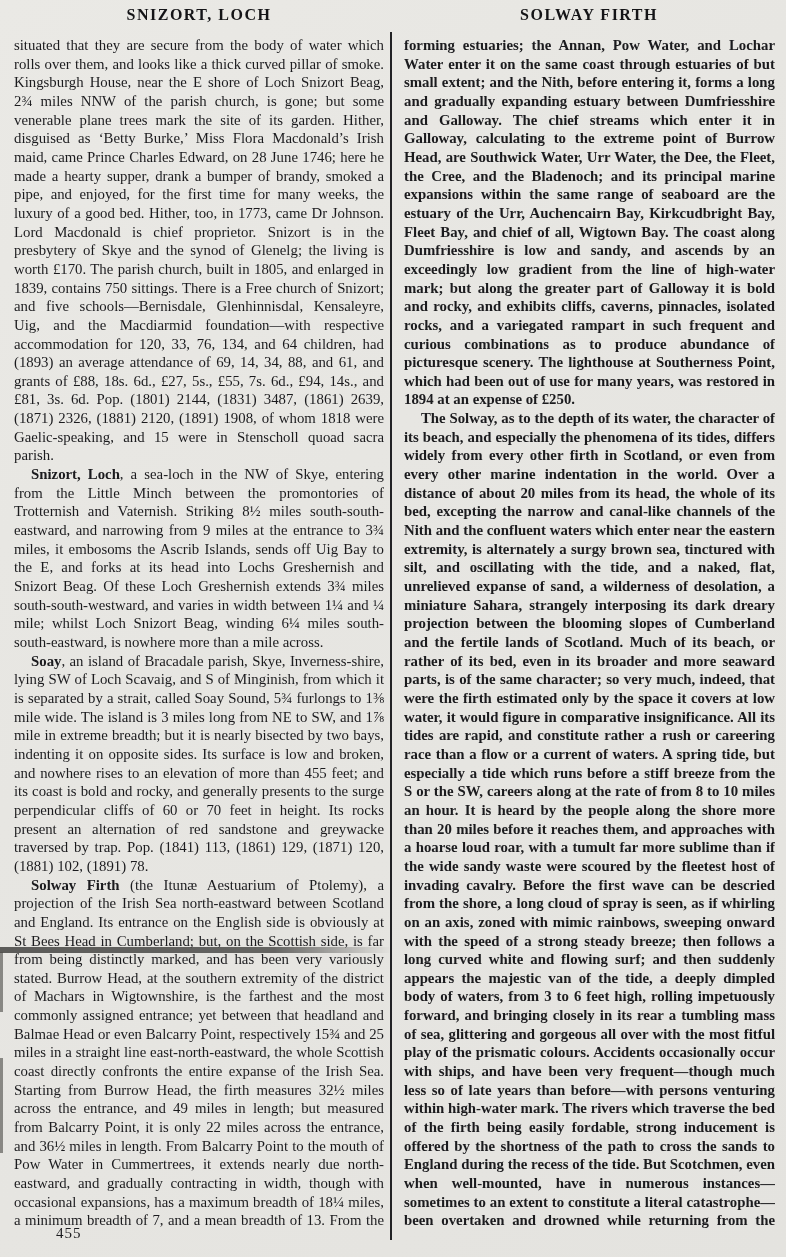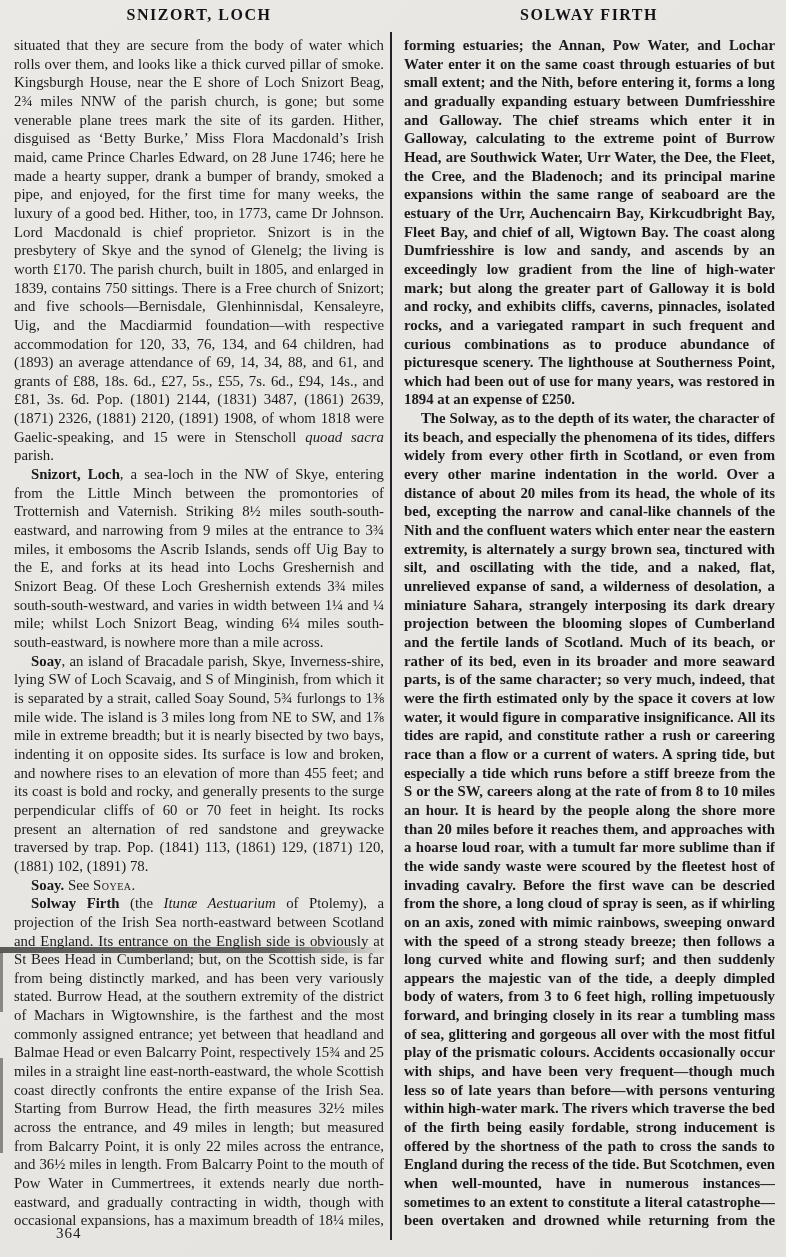--- a/index.html
+++ b/index.html
@@ -42,21 +42,21 @@
     line-height: 18.65px;
     text-align: justify;
     hyphens: auto;
     -webkit-hyphens: auto;
   }
   .col-left  { left: 14px;  width: 370px; }
   .col-right { left: 404px; width: 371px; font-weight: bold; }
   .para { margin: 0; }
   .para.indent { text-indent: 17px; }
   .seg-bold { font-weight: bold; }
-  .seg-italic { font-style: italic; }
+  .seg-italic { }
   .seg-smallcaps { font-variant: small-caps; letter-spacing: 0.5px; }
   .page-number {
     position: absolute;
     left: 56px; top: 1225px;
     font-size: 15px;
     letter-spacing: 1px;
     color: #1b1b1e;
   }
   .scan-shadow-bottom {
     position: absolute;
@@ -84,28 +84,27 @@
   <div class="head head-left">SNIZORT, LOCH</div>
 
   <div class="head head-right">SOLWAY FIRTH</div>
 
   <div class="divider"></div>
 
   <div class="col col-left">
       <p class="para"><span class="seg-plain">situated that they are secure from the body of water which rolls over them, and looks like a thick curved pillar of smoke.  Kingsburgh House, near the E shore of Loch Snizort Beag, 2¾ miles NNW of the parish church, is gone; but some venerable plane trees mark the site of its garden.  Hither, disguised as ‘Betty Burke,’ Miss Flora Macdonald’s Irish maid, came Prince Charles Edward, on 28 June 1746; here he made a hearty supper, drank a bumper of brandy, smoked a pipe, and enjoyed, for the first time for many weeks, the luxury of a good bed.  Hither, too, in 1773, came Dr Johnson.  Lord Macdonald is chief proprietor.  Snizort is in the presbytery of Skye and the synod of Glenelg; the living is worth £170.  The parish church, built in 1805, and enlarged in 1839, contains 750 sittings.  There is a Free church of Snizort; and five schools—Bernisdale, Glenhinnisdal, Kensaleyre, Uig, and the Macdiarmid foundation—with respective accommodation for 120, 33, 76, 134, and 64 children, had (1893) an average attendance of 69, 14, 34, 88, and 61, and grants of £88, 18s. 6d., £27, 5s., £55, 7s. 6d., £94, 14s., and £81, 3s. 6d.  Pop. (1801) 2144, (1831) 3487, (1861) 2639, (1871) 2326, (1881) 2120, (1891) 1908, of whom 1818 were Gaelic-speaking, and 15 were in Stenscholl </span><span class="seg-italic">quoad sacra</span><span class="seg-plain"> parish.</span></p>
       <p class="para indent"><span class="seg-bold">Snizort, Loch</span><span class="seg-plain">, a sea-loch in the NW of Skye, entering from the Little Minch between the promontories of Trotternish and Vaternish.  Striking 8½ miles south-south-eastward, and narrowing from 9 miles at the entrance to 3¾ miles, it embosoms the Ascrib Islands, sends off Uig Bay to the E, and forks at its head into Lochs Greshernish and Snizort Beag.  Of these Loch Greshernish extends 3¾ miles south-south-westward, and varies in width between 1¼ and ¼ mile; whilst Loch Snizort Beag, winding 6¼ miles south-south-eastward, is nowhere more than a mile across.</span></p>
       <p class="para indent"><span class="seg-bold">Soay</span><span class="seg-plain">, an island of Bracadale parish, Skye, Inverness-shire, lying SW of Loch Scavaig, and S of Minginish, from which it is separated by a strait, called Soay Sound, 5¾ furlongs to 1⅜ mile wide.  The island is 3 miles long from NE to SW, and 1⅞ mile in extreme breadth; but it is nearly bisected by two bays, indenting it on opposite sides.  Its surface is low and broken, and nowhere rises to an elevation of more than 455 feet; and its coast is bold and rocky, and generally presents to the surge perpendicular cliffs of 60 or 70 feet in height.  Its rocks present an alternation of red sandstone and greywacke traversed by trap.  Pop. (1841) 113, (1861) 129, (1871) 120, (1881) 102, (1891) 78.</span></p>
-      <p class="para indent"><span class="seg-bold">Soay.</span><span class="seg-plain">  See </span><span class="seg-smallcaps">Soyea</span><span class="seg-plain">.</span></p>
       <p class="para indent"><span class="seg-bold">Solway Firth</span><span class="seg-plain"> (the </span><span class="seg-italic">Itunæ Aestuarium</span><span class="seg-plain"> of Ptolemy), a projection of the Irish Sea north-eastward between Scotland and England.  Its entrance on the English side is obviously at St Bees Head in Cumberland; but, on the Scottish side, is far from being distinctly marked, and has been very variously stated.  Burrow Head, at the southern extremity of the district of Machars in Wigtownshire, is the farthest and the most commonly assigned entrance; yet between that headland and Balmae Head or even Balcarry Point, respectively 15¾ and 25 miles in a straight line east-north-eastward, the whole Scottish coast directly confronts the entire expanse of the Irish Sea.  Starting from Burrow Head, the firth measures 32½ miles across the entrance, and 49 miles in length; but measured from Balcarry Point, it is only 22 miles across the entrance, and 36½ miles in length.  From Balcarry Point to the mouth of Pow Water in Cummertrees, it extends nearly due north-eastward, and gradually contracting in width, though with occasional expansions, has a maximum breadth of 18¼ miles, a minimum breadth of 7, and a mean breadth of 13.  From the mouth of Pow Water to its head—a distance of 13½ miles—it extends in an easterly direction, and has a varying breadth of from 1⅓ mile to 8½ miles—the maximum being at Moricambe Bay, and the minimum near the Solway Viaduct.  The streams, bays, and coasts of the firth on the English side do not come within our scope.  The Sark, Kirtle Water, and some smaller streams enter it on the Dumfriesshire coast, without</span></p>
     </div>
 
   <div class="col col-right">
       <p class="para"><span class="seg-plain">forming estuaries; the Annan, Pow Water, and Lochar Water enter it on the same coast through estuaries of but small extent; and the Nith, before entering it, forms a long and gradually expanding estuary between Dumfriesshire and Galloway.  The chief streams which enter it in Galloway, calculating to the extreme point of Burrow Head, are Southwick Water, Urr Water, the Dee, the Fleet, the Cree, and the Bladenoch; and its principal marine expansions within the same range of seaboard are the estuary of the Urr, Auchencairn Bay, Kirkcudbright Bay, Fleet Bay, and chief of all, Wigtown Bay.  The coast along Dumfriesshire is low and sandy, and ascends by an exceedingly low gradient from the line of high-water mark; but along the greater part of Galloway it is bold and rocky, and exhibits cliffs, caverns, pinnacles, isolated rocks, and a variegated rampart in such frequent and curious combinations as to produce abundance of picturesque scenery.  The lighthouse at Southerness Point, which had been out of use for many years, was restored in 1894 at an expense of £250.</span></p>
       <p class="para indent"><span class="seg-plain">The Solway, as to the depth of its water, the character of its beach, and especially the phenomena of its tides, differs widely from every other firth in Scotland, or even from every other marine indentation in the world.  Over a distance of about 20 miles from its head, the whole of its bed, excepting the narrow and canal-like channels of the Nith and the confluent waters which enter near the eastern extremity, is alternately a surgy brown sea, tinctured with silt, and oscillating with the tide, and a naked, flat, unrelieved expanse of sand, a wilderness of desolation, a miniature Sahara, strangely interposing its dark dreary projection between the blooming slopes of Cumberland and the fertile lands of Scotland.  Much of its beach, or rather of its bed, even in its broader and more seaward parts, is of the same character; so very much, indeed, that were the firth estimated only by the space it covers at low water, it would figure in comparative insignificance.  All its tides are rapid, and constitute rather a rush or careering race than a flow or a current of waters.  A spring tide, but especially a tide which runs before a stiff breeze from the S or the SW, careers along at the rate of from 8 to 10 miles an hour.  It is heard by the people along the shore more than 20 miles before it reaches them, and approaches with a hoarse loud roar, with a tumult far more sublime than if the wide sandy waste were scoured by the fleetest host of invading cavalry.  Before the first wave can be descried from the shore, a long cloud of spray is seen, as if whirling on an axis, zoned with mimic rainbows, sweeping onward with the speed of a strong steady breeze; then follows a long curved white and flowing surf; and then suddenly appears the majestic van of the tide, a deeply dimpled body of waters, from 3 to 6 feet high, rolling impetuously forward, and bringing closely in its rear a tumbling mass of sea, glittering and gorgeous all over with the most fitful play of the prismatic colours.  Accidents occasionally occur with ships, and have been very frequent—though much less so of late years than before—with persons venturing within high-water mark.  The rivers which traverse the bed of the firth being easily fordable, strong inducement is offered by the shortness of the path to cross the sands to England during the recess of the tide.  But Scotchmen, even when well-mounted, have in numerous instances—sometimes to an extent to constitute a literal catastrophe—been overtaken and drowned while returning from the Cumberland fairs.  Even persons best acquainted with the locality are liable to mistake in their calculations of the time when the tide will approach; and, when they are halfway across, may hear the appalling sound of the watery invasion so near and menacing, that a clear atmosphere, a good steed, much self-collectedness, and a steady remembrance of the direction of the path, may all be necessary for their preservation.  Dense fogs frequently arise, and so bewilder experienced guides that they can proceed in safety only with the</span></p>
     </div>
 
-  <div class="page-number">364</div>
+  <div class="page-number">455</div>
 
   <div class="scan-shadow-bottom"></div>
   <div class="scan-mark-left-1"></div>
   <div class="scan-mark-left-2"></div>
 
 </div>
 
 </body></html>

